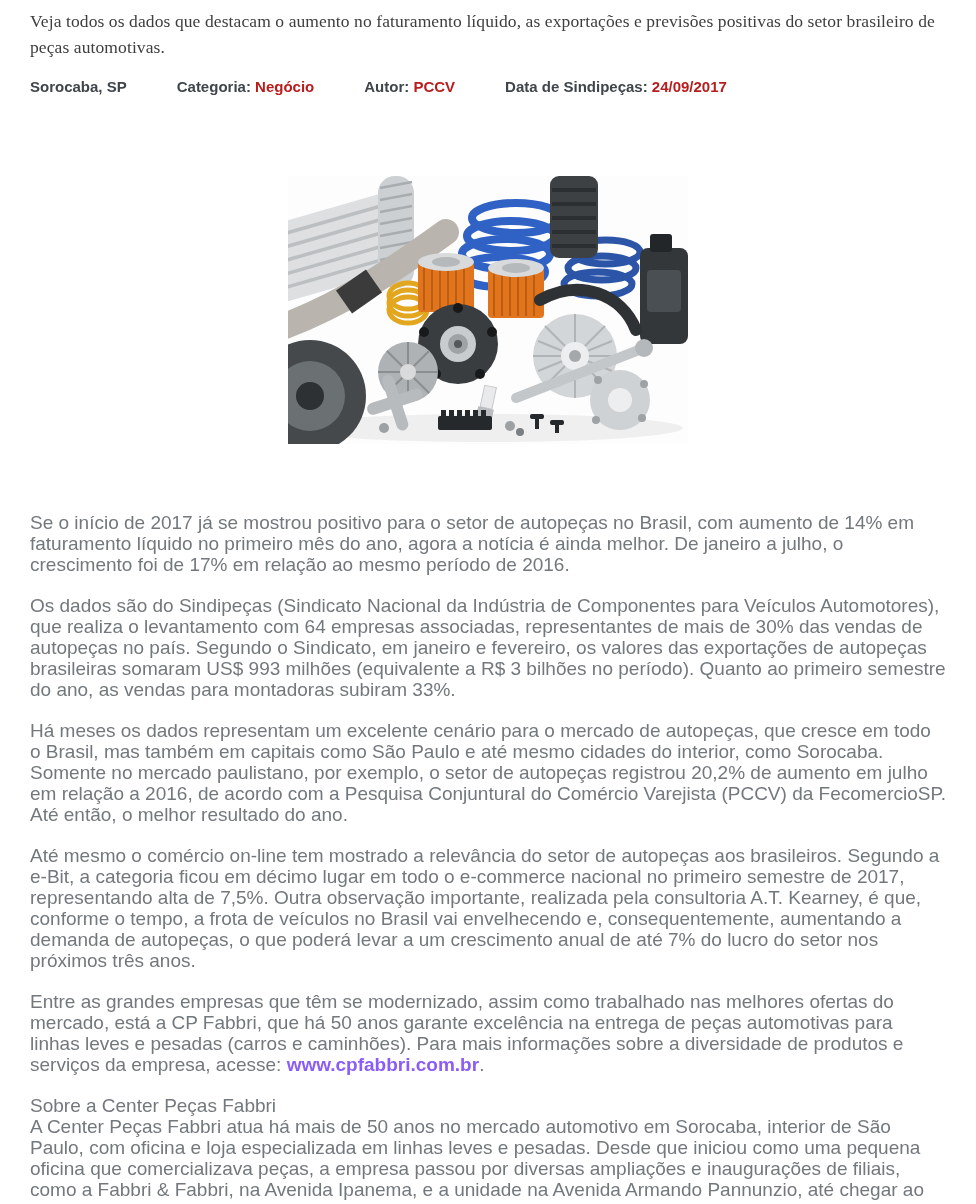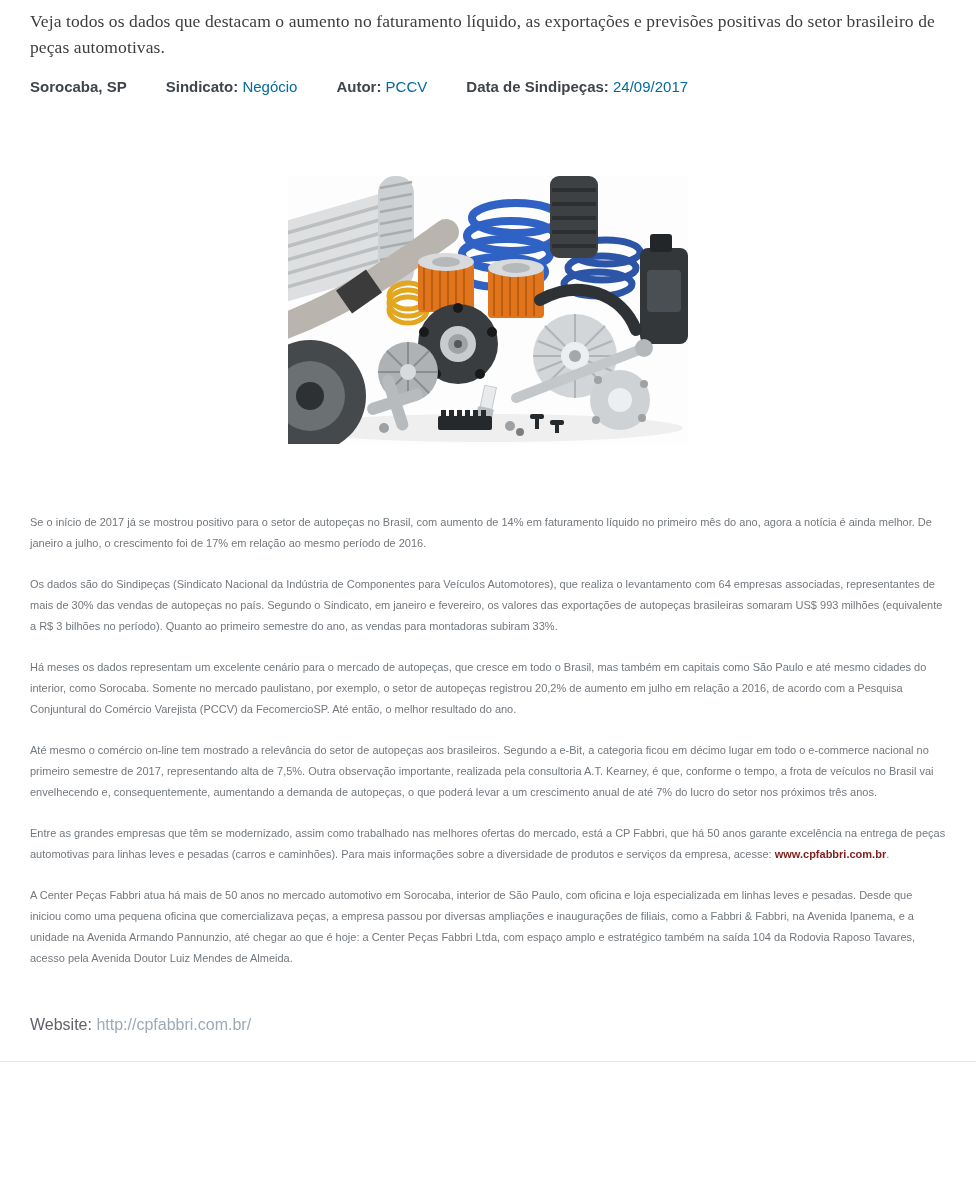--- a/index.html
+++ b/index.html
@@ -23,51 +23,51 @@
     line-height: 26px;
     color: #3e3e3e;
     letter-spacing: 0.1px;
   }
 
   
   .meta {
     margin-top: 17px;
     display: flex;
     align-items: baseline;
-    gap: 39px;
+    gap: 50px;
     font-size: 15px;
     line-height: 19px;
     color: #7d848c;
     white-space: nowrap;
   }
   .meta b { font-weight: 700; color: #3f454b; }
-  .meta .value { color: #0369a1; font-weight: 400; }
+  .meta .value { color: #b91c1c; font-weight: 700; }
 
   
   .photo-wrap {
     margin: 80px auto 0 auto;
     width: 400px;
     height: 268px;
     overflow: hidden;
     background: #fbfbfb;
   }
   .photo-wrap svg { display: block; }
 
   
   .body-copy { margin-top: 68px; }
   .para {
     margin: 16px 0 20px 0;
     max-width: 918px;
-    font-size: 11px;
+    font-size: 19px;
     line-height: 21px;
     color: #73787d;
   }
   .para .line-block { display: block; }
   a.red-link {
-    color: #7f1d1d;
+    color: #8b5cf6;
     font-weight: 700;
     text-decoration: none;
     cursor: pointer;
   }
 
   
   .website-line {
     margin: 45px 0 4px 0;
     font-size: 16px;
     line-height: 21px;
@@ -88,21 +88,21 @@
 </style>
 </head>
 <body>
 
 <div class="page">
 
   <p class="headline">Veja todos os dados que destacam o aumento no faturamento líquido, as exportações e previsões positivas do setor brasileiro de peças automotivas.</p>
 
   <div class="meta">
     <span><b>Sorocaba, SP</b></span>
-    <span><b>Sindicato:</b>&nbsp;<span class="value">Negócio</span></span>
+    <span><b>Categoria:</b>&nbsp;<span class="value">Negócio</span></span>
     <span><b>Autor:</b>&nbsp;<span class="value">PCCV</span></span>
     <span><b>Data de Sindipeças:</b>&nbsp;<span class="value">24/09/2017</span></span>
   </div>
 
   <figure class="photo-wrap" style="margin-left:auto;margin-right:auto;">
     <svg width="400" height="268" viewBox="0 0 400 268" xmlns="http://www.w3.org/2000/svg">
       <rect width="400" height="268" fill="#fdfdfd"></rect>
       <ellipse cx="200" cy="252" rx="195" ry="14" fill="#efefef"></ellipse>
 
       <g transform="rotate(-16 55 70)">
@@ -287,20 +287,21 @@
     </svg>
   </figure>
 
   <div class="body-copy">
     <p class="para">Se o início de 2017 já se mostrou positivo para o setor de autopeças no Brasil, com aumento de 14% em faturamento líquido no primeiro mês do ano, agora a notícia é ainda melhor. De janeiro a julho, o crescimento foi de 17% em relação ao mesmo período de 2016.</p>
     <p class="para">Os dados são do Sindipeças (Sindicato Nacional da Indústria de Componentes para Veículos Automotores), que realiza o levantamento com 64 empresas associadas, representantes de mais de 30% das vendas de autopeças no país. Segundo o Sindicato, em janeiro e fevereiro, os valores das exportações de autopeças brasileiras somaram US$ 993 milhões (equivalente a R$ 3 bilhões no período). Quanto ao primeiro semestre do ano, as vendas para montadoras subiram 33%.</p>
     <p class="para">Há meses os dados representam um excelente cenário para o mercado de autopeças, que cresce em todo o Brasil, mas também em capitais como São Paulo e até mesmo cidades do interior, como Sorocaba. Somente no mercado paulistano, por exemplo, o setor de autopeças registrou 20,2% de aumento em julho em relação a 2016, de acordo com a Pesquisa Conjuntural do Comércio Varejista (PCCV) da FecomercioSP. Até então, o melhor resultado do ano.</p>
     <p class="para">Até mesmo o comércio on-line tem mostrado a relevância do setor de autopeças aos brasileiros. Segundo a e-Bit, a categoria ficou em décimo lugar em todo o e-commerce nacional no primeiro semestre de 2017, representando alta de 7,5%. Outra observação importante, realizada pela consultoria A.T. Kearney, é que, conforme o tempo, a frota de veículos no Brasil vai envelhecendo e, consequentemente, aumentando a demanda de autopeças, o que poderá levar a um crescimento anual de até 7% do lucro do setor nos próximos três anos.</p>
     <p class="para"><span>Entre as grandes empresas que têm se modernizado, assim como trabalhado nas melhores ofertas do mercado, está a CP Fabbri, que há 50 anos garante excelência na entrega de peças automotivas para linhas leves e pesadas (carros e caminhões). Para mais informações sobre a diversidade de produtos e serviços da empresa, acesse: </span><a class="red-link" href="#">www.cpfabbri.com.br</a><span>.</span></p>
     <p class="para">
+      <span class="line-block">Sobre a Center Peças Fabbri</span>
       <span class="line-block">A Center Peças Fabbri atua há mais de 50 anos no mercado automotivo em Sorocaba, interior de São Paulo, com oficina e loja especializada em linhas leves e pesadas. Desde que iniciou como uma pequena oficina que comercializava peças, a empresa passou por diversas ampliações e inaugurações de filiais, como a Fabbri &amp; Fabbri, na Avenida Ipanema, e a unidade na Avenida Armando Pannunzio, até chegar ao que é hoje: a Center Peças Fabbri Ltda, com espaço amplo e estratégico também na saída 104 da Rodovia Raposo Tavares, acesso pela Avenida Doutor Luiz Mendes de Almeida.</span>
     </p>
   </div>
 
   <p class="website-line">
     <span>Website:</span>
     <a href="#">http://cpfabbri.com.br/</a>
   </p>
 
   <hr class="bottom-rule">

